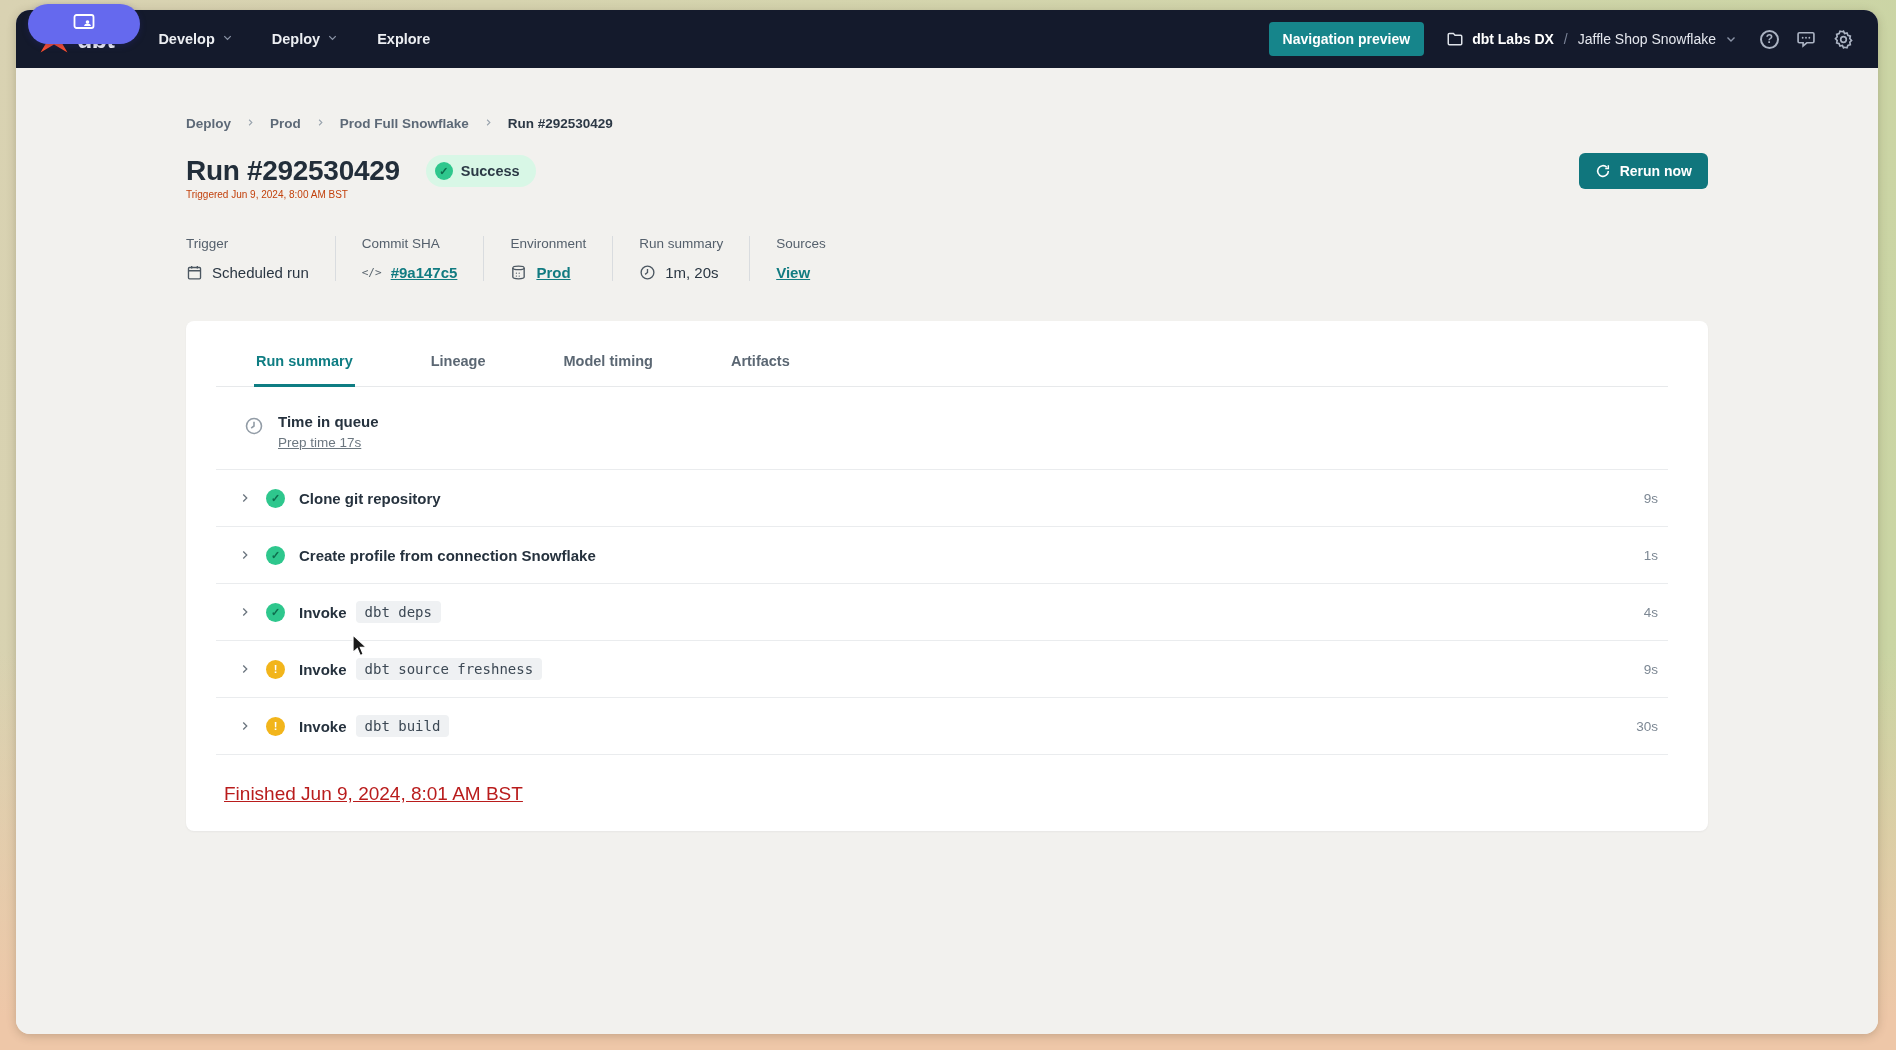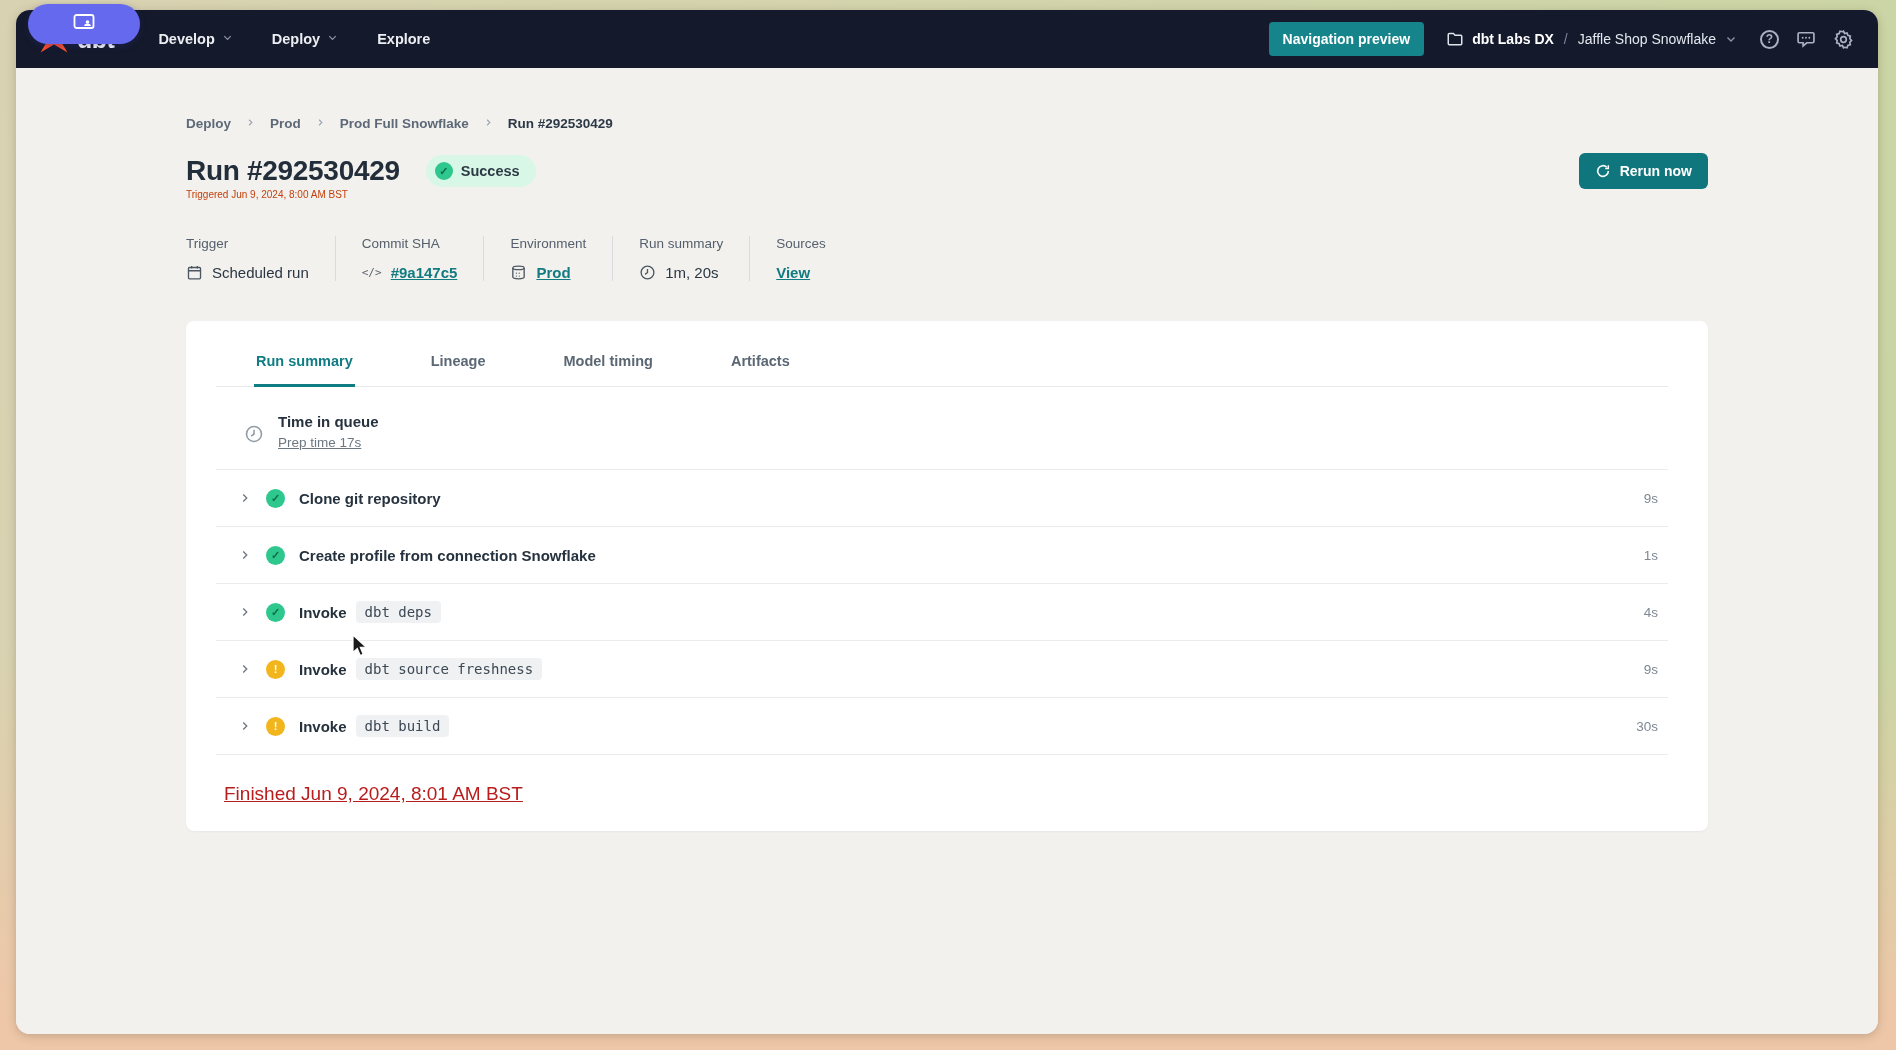--- a/index.html
+++ b/index.html
@@ -54,21 +54,21 @@
   .meta-value .micon{display:flex;color:#4c5761;align-items:center;}
   .meta-value .code-glyph{font-family:"DejaVu Sans Mono",monospace;font-size:11px;color:#5b666f;}
   .meta-link{color:#117b81;font-weight:700;text-decoration:underline;cursor:pointer;}
   
   .card{margin-top:40px;background:#fff;border-radius:8px;min-height:508px;
     box-shadow:0 1px 2px rgba(30,40,50,.05);padding:0 40px 26px 30px;box-sizing:border-box;}
   .tabs{display:flex;gap:74px;padding:32px 0 0 38px;border-bottom:1px solid #e7e9eb;}
   .tab{font-size:14.5px;font-weight:700;color:#5b6773;padding:0 2px 15px 2px;cursor:pointer;border-bottom:3px solid transparent;margin-bottom:-1px;}
   .tab.active{color:#0f7d83;border-bottom-color:#0f7d83;}
   
-  .queue-row{display:flex;align-items:center;gap:14px;padding:26px 0 18px 28px;border-bottom:1px solid #eaecee;}
+  .queue-row{display:flex;align-items:flex-start;gap:14px;padding:26px 0 18px 28px;border-bottom:1px solid #eaecee;}
   .queue-icon{color:#929ca6;margin-top:3px;display:flex;}
   .queue-title{font-size:15px;font-weight:700;color:#26323e;}
   .queue-link{display:inline-block;margin-top:5px;font-size:13.5px;color:#6c7780;text-decoration:underline;cursor:pointer;}
   
   .step-row{display:flex;align-items:center;height:56px;border-bottom:1px solid #eaecee;padding-left:22px;cursor:pointer;}
   .step-chevron{color:#6a747e;display:flex;margin-right:14px;}
   .step-status{width:19px;height:19px;border-radius:50%;display:flex;align-items:center;justify-content:center;
     color:#fff;font-size:11px;font-weight:700;margin-right:14px;flex:0 0 19px;}
   .step-status.success{background:#2ec78d;color:#0e6e4e;}
   .step-status.warning{background:#f2b51b;color:#fff;}

